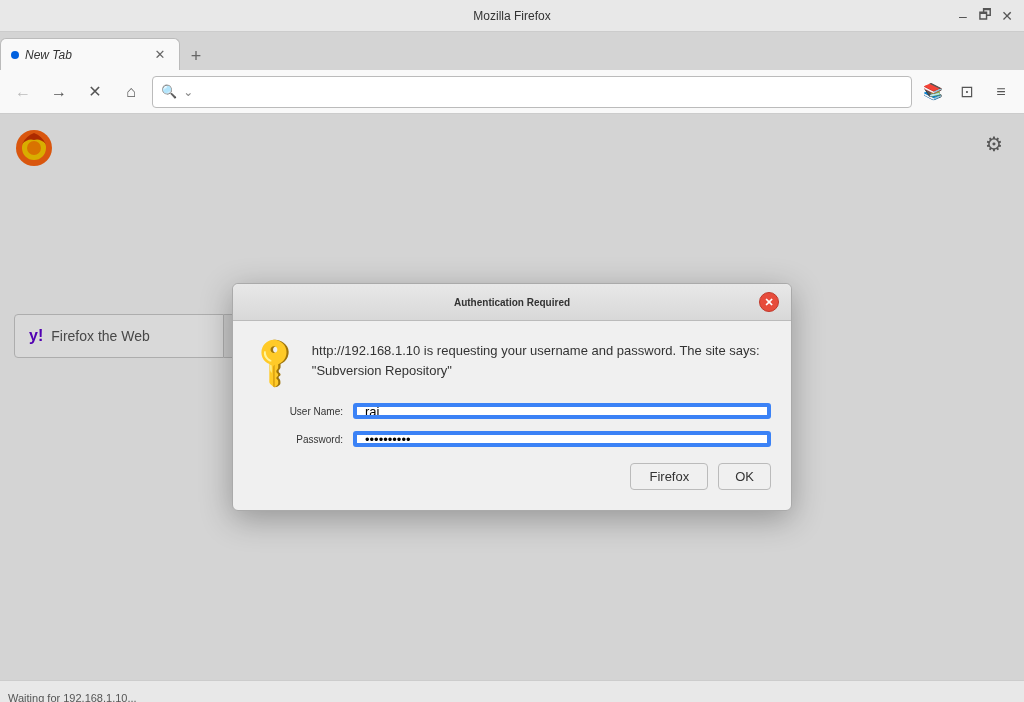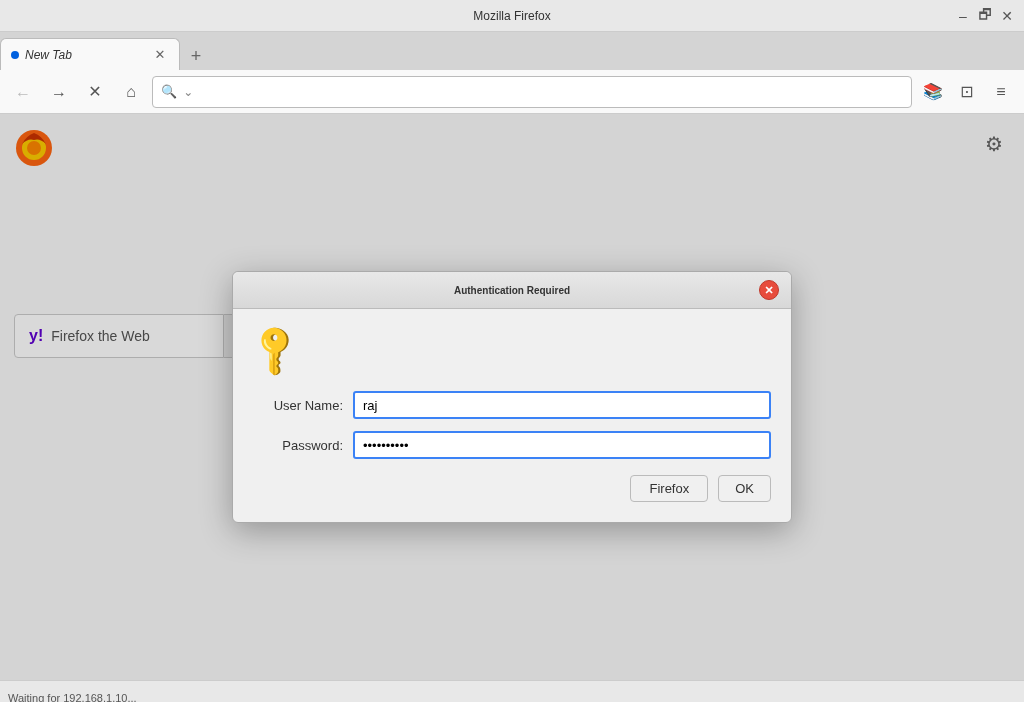--- a/index.html
+++ b/index.html
@@ -326,29 +326,29 @@
       color: #333;
       line-height: 1.5;
     }
     .form-row {
       display: flex;
       align-items: center;
       margin-bottom: 12px;
     }
     .form-label {
       width: 100px;
-      font-size: 13px;
+      font-size: 10px;
       color: #333;
       text-align: right;
       padding-right: 10px;
     }
     .form-input {
       flex: 1;
-      height: 28px;
-      border: 2px solid #3b82f6;
+      height: 16px;
+      border: 4px solid #3b82f6;
       border-radius: 3px;
       padding: 0 8px;
       font-size: 13px;
       outline: none;
       background: white;
     }
     .dialog-buttons {
       display: flex;
       justify-content: flex-end;
       gap: 10px;
@@ -461,20 +461,21 @@
       <div class="dialog-title-bar">
         <span style="width:20px;"></span>
         <span class="dialog-title-text">Authentication Required</span>
         <button class="dialog-close-btn">✕</button>
       </div>
 
       <div class="dialog-body">
 
         <div class="dialog-info">
           <span class="key-icon">🔑</span>
+          <p class="dialog-message">http://192.168.1.10 is requesting your username and password. The site says: "Subversion Repository"</p>
         </div>
 
         <div class="form-row">
           <label class="form-label">User Name:</label>
           <input class="form-input" type="text" value="raj" style="">
         </div>
 
         <div class="form-row">
           <label class="form-label">Password:</label>
           <input class="form-input" type="password" value="••••••••••" style="">

